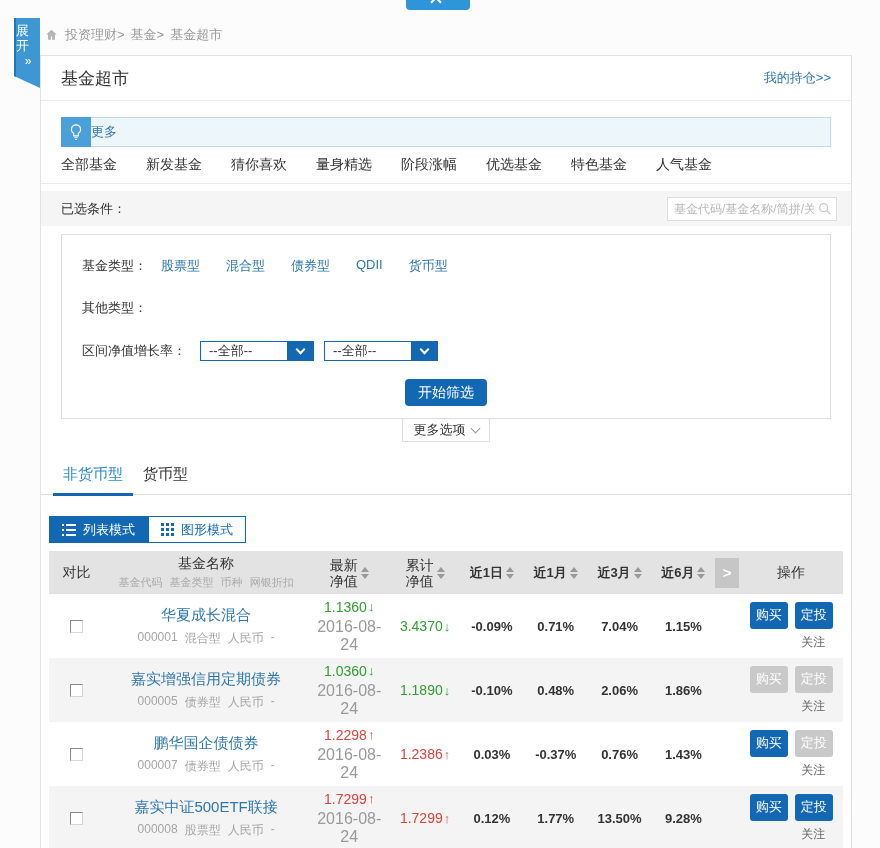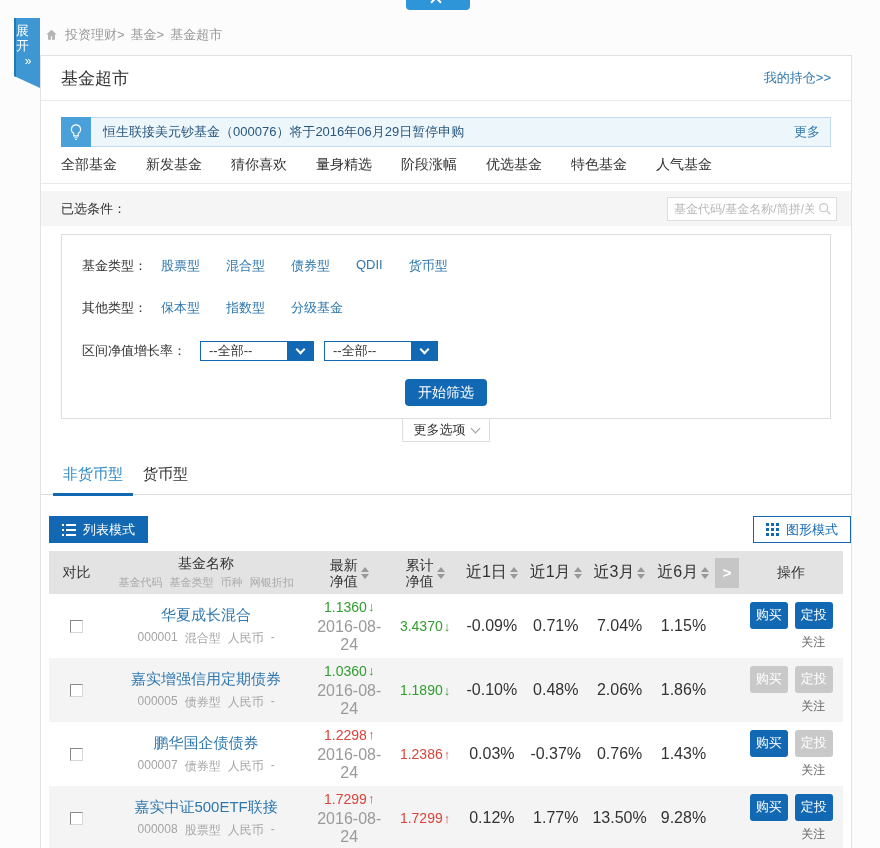--- a/index.html
+++ b/index.html
@@ -79,34 +79,34 @@
     font-size:13px; color:#333; cursor:pointer; }
   .chev-dn-g { width:7px; height:7px; border-right:1px solid #999; border-bottom:1px solid #999;
     transform:rotate(45deg); margin-top:-4px; }
 
   
   .sub-tabs { margin-top:17px; padding:0 12px; border-bottom:1px solid #dcdcdc; display:flex; gap:0; }
   .sub-tab { font-size:15px; padding:6px 10px 9px; cursor:pointer; color:#333; }
   .sub-tab.active { color:#2e8ac8; border-bottom:3px solid #1268b3; margin-bottom:-2px; }
 
   
-  .modes { margin:21px 0 0 8px; display:flex;justify-content:space-between; }
+  .modes { margin:21px 0 0 8px; display:flex; }
   .mode-btn { height:27px; display:flex; align-items:center; gap:7px; padding:0 12px;
     font-size:13px; cursor:pointer; border:1px solid #1268b3; }
   .mode-btn.active { background:#1268b3; color:#fff; }
   .mode-btn.ghost { background:#fff; color:#1268b3; }
 
   
   .ftable { margin:8px 8px 0; }
   .thead { display:flex; align-items:center; background:#e3e3e3; height:43px; font-size:14px; color:#333; }
   .trow { display:flex; align-items:center; height:64px; background:#fff; }
   .trow.alt { background:#f4f4f4; }
   .col { display:flex; flex-direction:column; align-items:center; justify-content:center; text-align:center; }
   .c-compare{width:55px;} .c-name{width:205px;} .c-nav{width:82px;} .c-cum{width:70px;}
-  .c-pct{width:64px; font-size:16px;} .c-next{width:24px;} .c-ops{width:104px;}
+  .c-pct{width:64px; font-size:13px;font-weight:bold;} .c-next{width:24px;} .c-ops{width:104px;}
   .hcell { flex-direction:row; gap:3px; }
   .hcell.sortable { cursor:pointer; }
   .h2line { line-height:16px; text-align:center; }
   .sub-head { font-size:11px; color:#a9a9a9; margin-top:2px; word-spacing:4px; }
   .sort { display:flex; flex-direction:column; gap:2px; }
   .sort i { display:block; width:0; height:0; border-left:4px solid transparent; border-right:4px solid transparent; }
   .sort .up { border-bottom:5px solid #999; }
   .sort .dn { border-top:5px solid #999; }
   .next-btn { width:24px; height:30px; background:#c6c6c6; color:#fff; display:flex; align-items:center;
     justify-content:center; font-size:15px; font-weight:bold; cursor:pointer; }
@@ -157,21 +157,20 @@
     <a class="link-blue">我的持仓&gt;&gt;</a>
   </div>
 
   <div class="notice">
     <div class="notice-icon">
       <svg width="16" height="18" viewBox="0 0 24 28">
           <path d="M12 3a7 7 0 0 0-3.5 13.1V20h7v-3.9A7 7 0 0 0 12 3z" fill="none" stroke="#fff" stroke-width="1.8"></path>
           <path d="M9.5 23h5M10.5 25.5h3" stroke="#fff" stroke-width="1.6" fill="none"></path>
         </svg>
     </div>
-    <span class="notice-text">恒生联接美元钞基金（000076）将于2016年06月29日暂停申购</span>
     <a class="link-blue notice-more">更多</a>
   </div>
 
   <div class="nav-tabs">
     <span class="tab">全部基金</span>
     <span class="tab">新发基金</span>
     <span class="tab">猜你喜欢</span>
     <span class="tab">量身精选</span>
     <span class="tab">阶段涨幅</span>
     <span class="tab">优选基金</span>
@@ -196,25 +195,20 @@
       <span class="f-links">
         <a class="flink">股票型</a>
         <a class="flink">混合型</a>
         <a class="flink">债券型</a>
         <a class="flink">QDII</a>
         <a class="flink">货币型</a>
       </span>
     </div>
     <div class="f-row">
       <span class="f-label">其他类型：</span>
-      <span class="f-links">
-        <a class="flink">保本型</a>
-        <a class="flink">指数型</a>
-        <a class="flink">分级基金</a>
-      </span>
     </div>
     <div class="f-row" style="margin-bottom:18px;">
       <span class="f-label">区间净值增长率：</span>
       <span class="selects">
         <span class="select">
           <span class="sel-val">--全部--</span>
           <span class="sel-btn">
               <span class="chev-dn-w"></span>
             </span>
         </span>

